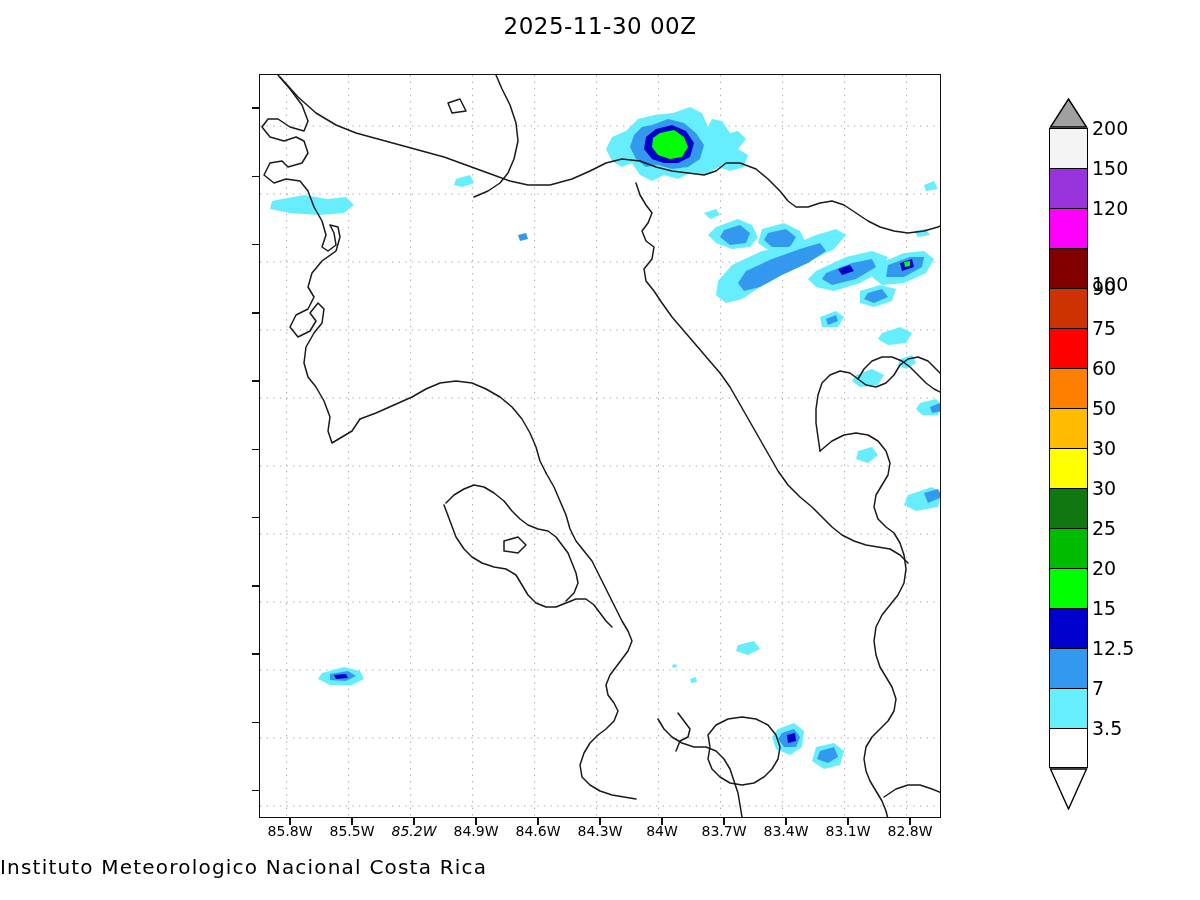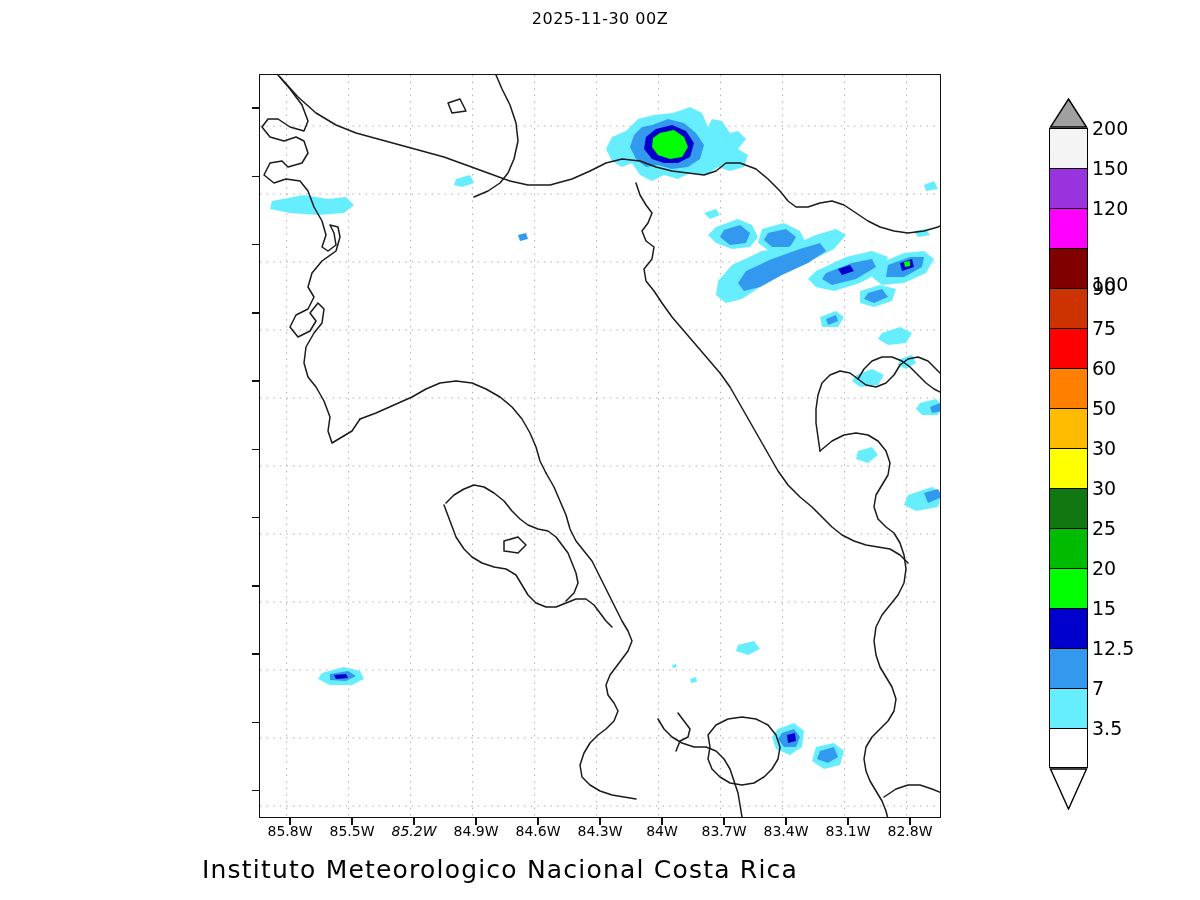--- a/index.html
+++ b/index.html
@@ -12,21 +12,21 @@
   #root{position:absolute;inset:0;}
 
   
   .title-block{
     position:absolute;left:0;top:6px;width:1200px;
     text-align:center;
     font-family:"DejaVu Sans", sans-serif;
     letter-spacing:.5px;
   }
   .title-line1{font-size:23px;line-height:25px;white-space:nowrap;}
-  .title-line2{font-size:16px;line-height:25px;white-space:nowrap;}
+  .title-line2{font-size:23px;line-height:25px;white-space:nowrap;margin-top:8px;}
 
   
   .plot-frame{
     position:absolute;left:259px;top:74px;width:682px;height:744px;
     border:1.6px solid #111;
     background:#fff;
     box-sizing:border-box;
     overflow:hidden;
   }
   .plot-inner{position:absolute;inset:0;}
@@ -36,22 +36,22 @@
   .xtick{
     position:absolute;top:0;
     font-size:14px;line-height:18px;
     white-space:nowrap;
     transform:translateX(-50%);
   }
   .tickmark{position:absolute;background:#111;}
 
   
   .footer{
-    position:absolute;left:0;top:855px;width:1000px;text-align:center;
-    font-size:25px;letter-spacing:1.2px;white-space:nowrap;
+    position:absolute;left:0;top:855px;width:1000px;text-align:left;
+    font-size:20px;letter-spacing:1.2px;white-space:nowrap;
   }
 
   
   .colorbar{position:absolute;left:1049px;top:98px;width:40px;height:712px;}
   .cb-band{
     position:absolute;left:0;width:39px;
     border-left:1.3px solid #000;border-right:1.3px solid #000;
     border-top:1.3px solid #000;
     box-sizing:border-box;
   }

